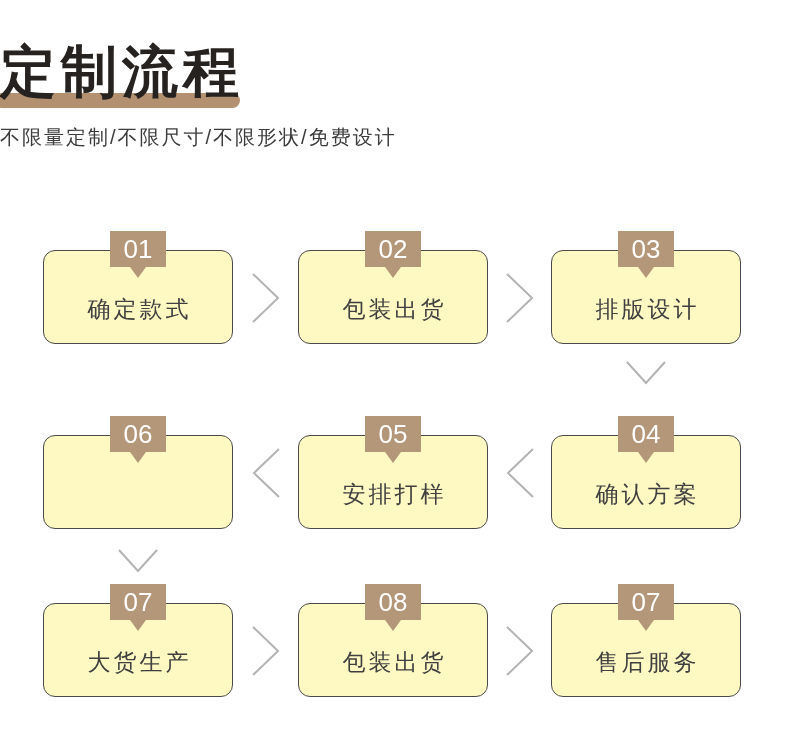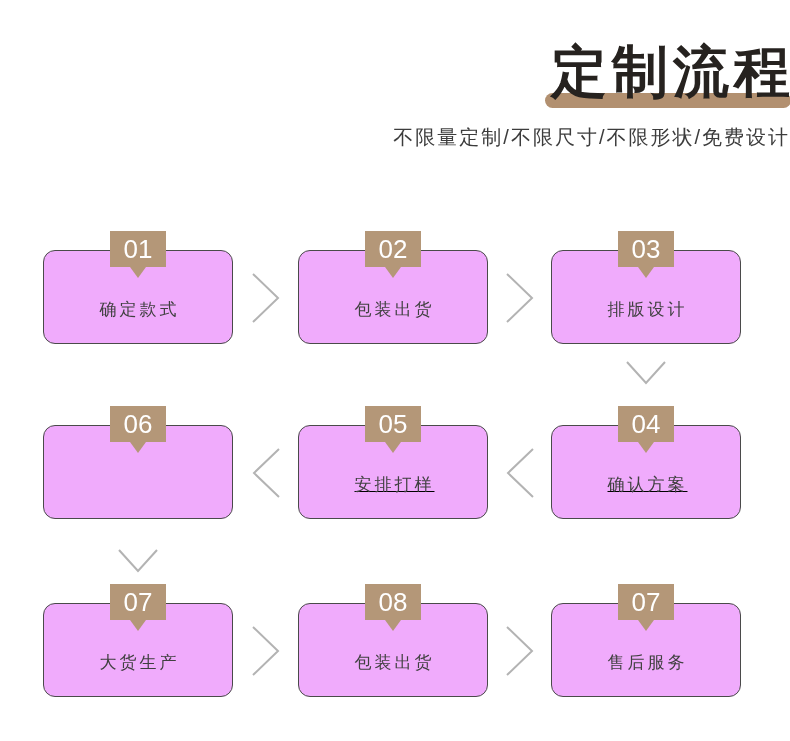--- a/index.html
+++ b/index.html
@@ -11,21 +11,21 @@
   .page {
     position: relative;
     width: 790px;
     height: 741px;
     background: #ffffff;
     overflow: hidden;
   }
 
   
   .page-header {
-    text-align: right;
+    text-align: left;
     padding-top: 44px;
   }
   .title-wrap {
     display: inline-block;
     position: relative;
     z-index: 0;
   }
   .page-title {
     position: relative;
     margin: 0;
@@ -53,38 +53,38 @@
     font-weight: normal;
     letter-spacing: 2px;
     color: var(--subtitle-text);
   }
 
   
   .step-box {
     position: absolute;
     width: 190px;
     height: 94px;
-    background: #f0abfc;
+    background: #fef9c3;
     border: 1.5px solid var(--box-border);
     border-radius: 12px;
     box-sizing: border-box;
     display: flex;
     align-items: center;
     justify-content: center;
   }
   .c1 { left: 43px; }
   .c2 { left: 298px; }
   .c3 { left: 551px; }
   .r1 { top: 250px; }
-  .r2 { top: 425px; text-decoration: underline; }
+  .r2 { top: 435px; }
   .r3 { top: 603px; }
 
   .step-label {
     margin-top: 24px;
-    font-size: 17px;
+    font-size: 23px;
     letter-spacing: 3px;
     margin-right: -3px;
     color: var(--box-text);
     white-space: nowrap;
   }
 
   .tag {
     position: absolute;
     top: -20px;
     left: 50%;

